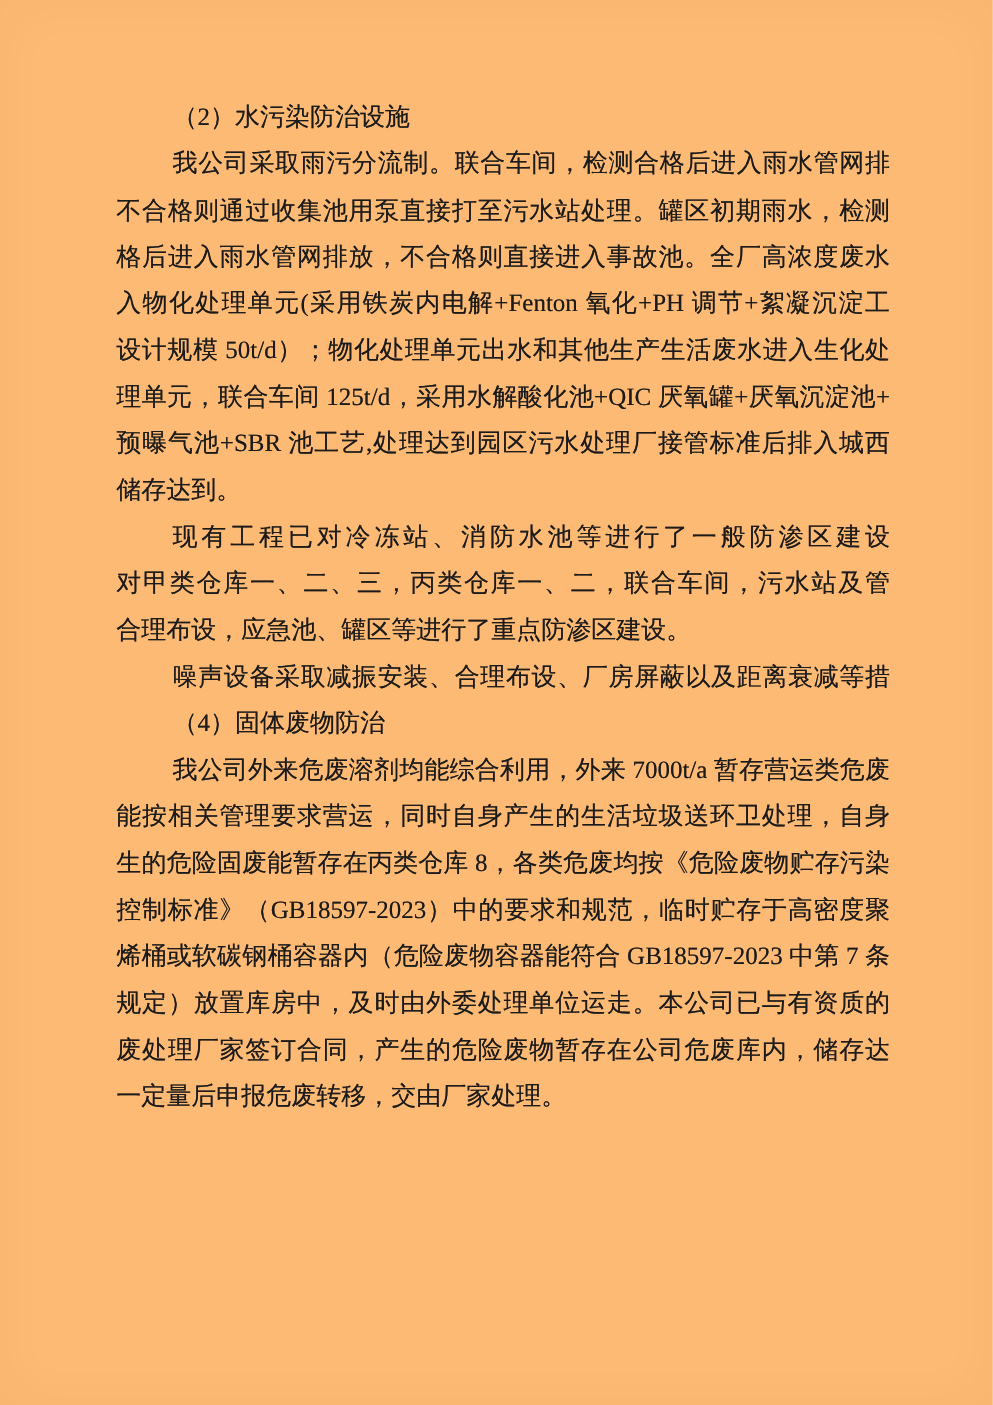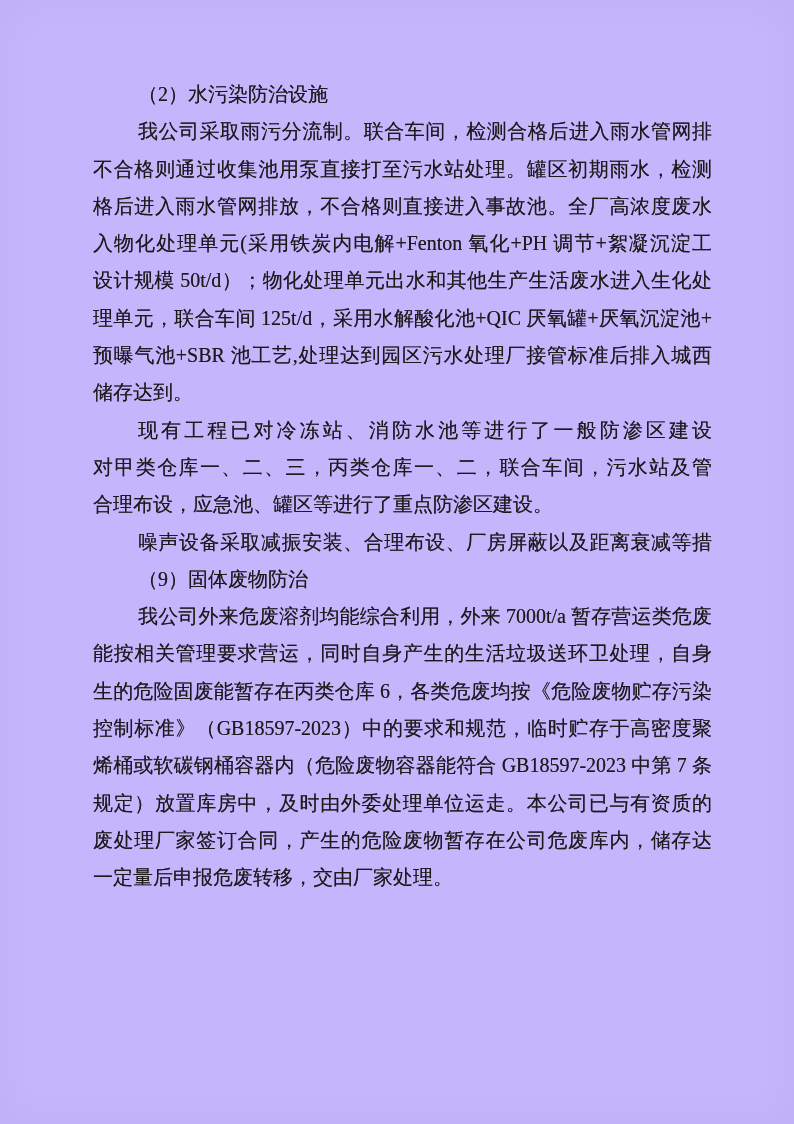--- a/index.html
+++ b/index.html
@@ -10,21 +10,21 @@
     width: 794px;
     height: 1124px;
     position: relative;
     overflow: hidden;
     background: #ffffff;
     font-family: "Liberation Serif", "DejaVu Serif", serif;
   }
   .scan-page {
     position: absolute;
     inset: 0;
-    background: #c4b5fd;
+    background: #fdba74;
     box-shadow: inset 0 0 45px rgba(0,0,0,0.03);
   }
   .doc-body {
     position: absolute;
     left: 93px;
     top: 76px;
     width: 619px;
     color: #1b1b1b;
   }
   .line {
@@ -61,23 +61,23 @@
       <div class="line full">格后进入雨水管网排放，不合格则直接进入事故池。全厂高浓度废水进</div>
       <div class="line full">入物化处理单元(采用铁炭内电解+Fenton 氧化+PH 调节+絮凝沉淀工艺，</div>
       <div class="line full">设计规模 50t/d）；物化处理单元出水和其他生产生活废水进入生化处</div>
       <div class="line full">理单元，联合车间 125t/d，采用水解酸化池+QIC 厌氧罐+厌氧沉淀池+</div>
       <div class="line full">预曝气池+SBR 池工艺,处理达到园区污水处理厂接管标准后排入城西污</div>
       <div class="line">储存达到。</div>
       <div class="line indent full">现有工程已对冷冻站、消防水池等进行了一般防渗区建设（357m²），</div>
       <div class="line full">对甲类仓库一、二、三，丙类仓库一、二，联合车间，污水站及管线，</div>
       <div class="line">合理布设，应急池、罐区等进行了重点防渗区建设。</div>
       <div class="line indent full">噪声设备采取减振安装、合理布设、厂房屏蔽以及距离衰减等措施。</div>
-      <div class="line indent">（9）固体废物防治</div>
+      <div class="line indent">（4）固体废物防治</div>
       <div class="line indent full">我公司外来危废溶剂均能综合利用，外来 7000t/a 暂存营运类危废</div>
       <div class="line full">能按相关管理要求营运，同时自身产生的生活垃圾送环卫处理，自身产</div>
-      <div class="line full">生的危险固废能暂存在丙类仓库 6，各类危废均按《危险废物贮存污染</div>
+      <div class="line full">生的危险固废能暂存在丙类仓库 8，各类危废均按《危险废物贮存污染</div>
       <div class="line full">控制标准》（GB18597-2023）中的要求和规范，临时贮存于高密度聚乙</div>
       <div class="line full">烯桶或软碳钢桶容器内（危险废物容器能符合 GB18597-2023 中第 7 条</div>
       <div class="line full">规定）放置库房中，及时由外委处理单位运走。本公司已与有资质的危</div>
       <div class="line full">废处理厂家签订合同，产生的危险废物暂存在公司危废库内，储存达到</div>
       <div class="line">一定量后申报危废转移，交由厂家处理。</div>
     </div>
 </div>
 
 </body></html>

